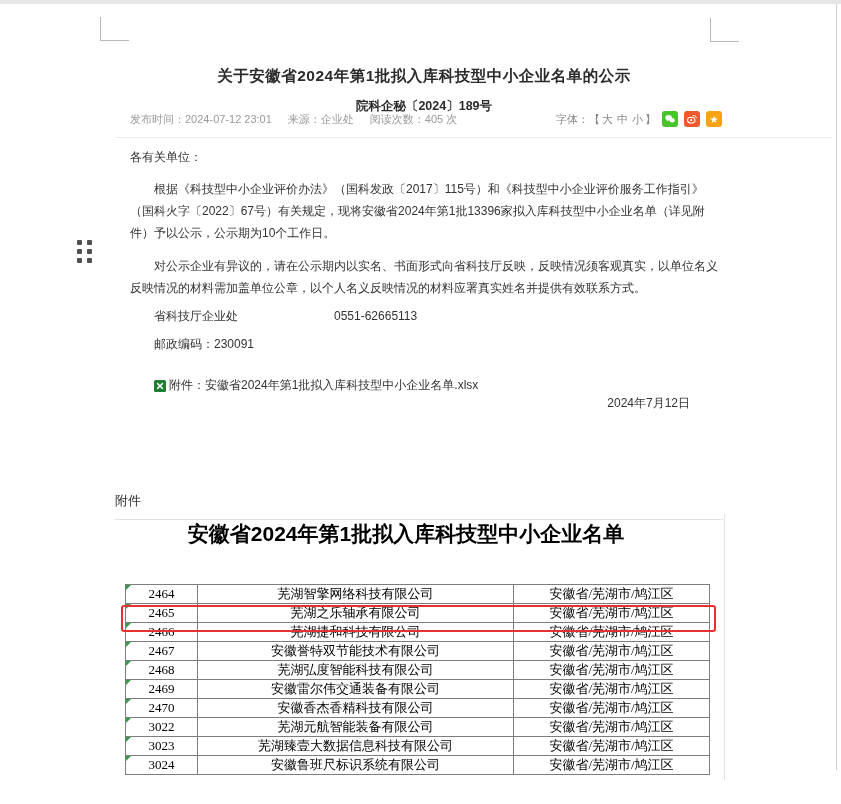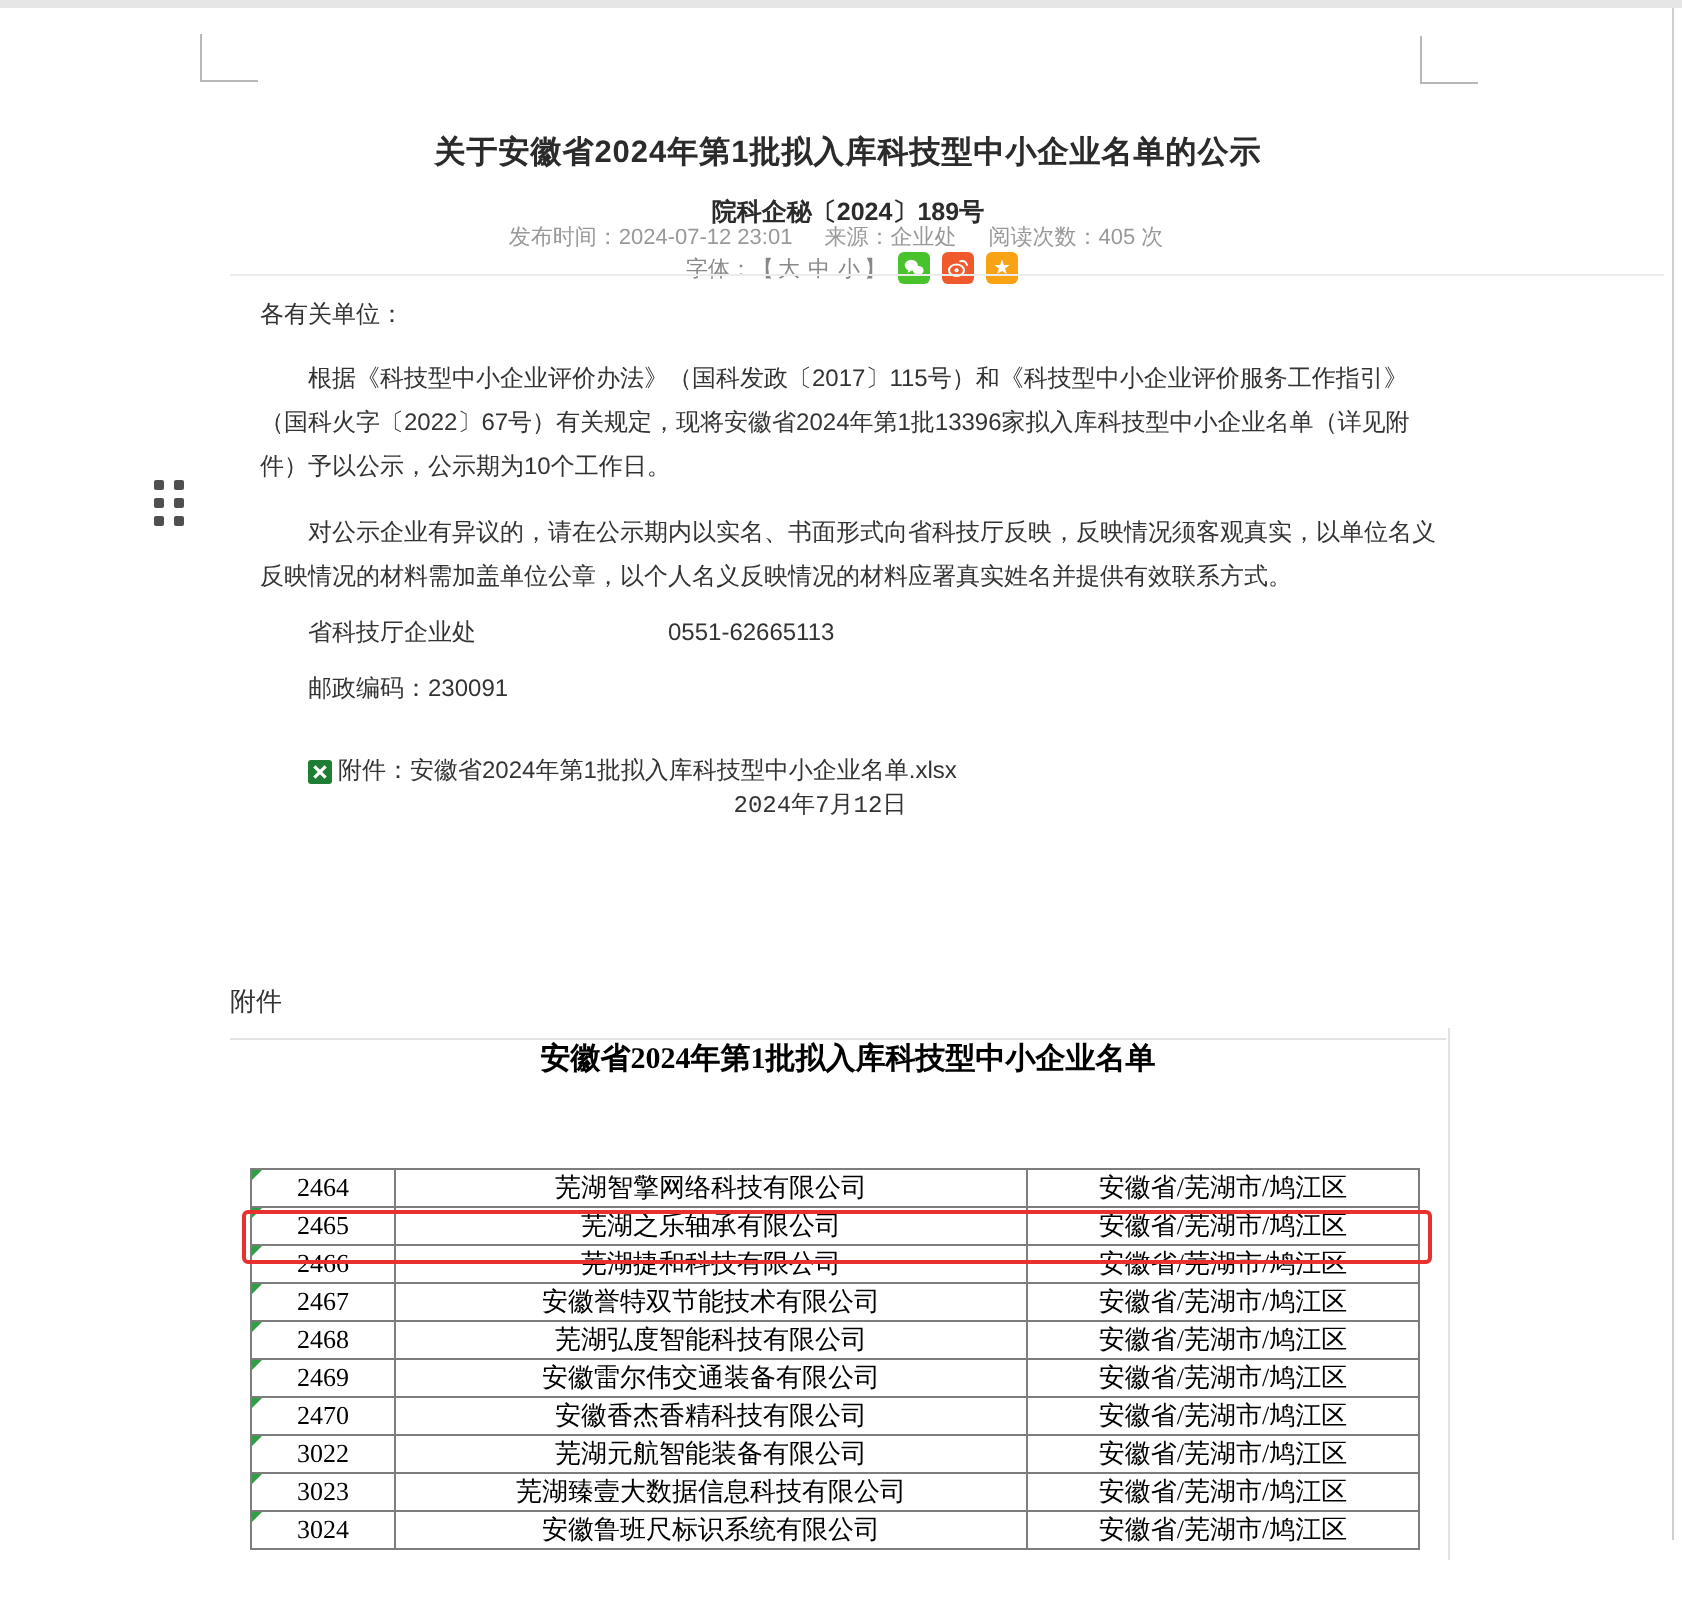--- a/index.html
+++ b/index.html
@@ -14,51 +14,51 @@
   .corner{position:absolute;width:28px;height:23px;border-left:1px solid #b8b8b8;border-bottom:1px solid #b8b8b8;}
   .corner.left{left:100px;top:17px;}
   .corner.right{left:710px;top:18px;}
 
   
   .doc-title{position:absolute;left:115px;top:56px;width:618px;text-align:center;
     font-size:15.5px;font-weight:bold;color:#2b2b2b;letter-spacing:.5px;}
   .doc-number{position:absolute;left:115px;top:88px;width:618px;text-align:center;
     font-size:12.5px;font-weight:bold;color:#2b2b2b;}
   .meta-row{position:absolute;left:130px;top:111px;width:592px;display:flex;
-    justify-content:space-between;align-items:center;font-size:11px;color:#999;flex-direction:column;}
+    justify-content:space-between;align-items:center;font-size:11px;color:#999;}
   .meta-left span{margin-right:16px;}
   .meta-right{display:flex;align-items:flex-end;color:#888;}
   .font-opt{cursor:pointer;margin:0 2px;}
   .share-icon{width:16px;height:16px;border-radius:3px;margin-left:6px;display:flex;
     align-items:center;justify-content:center;color:#fff;font-size:10px;cursor:pointer;}
   .meta-divider{position:absolute;left:115px;top:137px;width:717px;border-top:1px solid #ececec;}
 
   
   .doc-body{position:absolute;left:130px;top:148px;width:588px;font-size:12px;color:#333;}
   .doc-body p{margin:0;}
   .salutation{line-height:18px;margin-bottom:12px !important;}
   .para{text-indent:2em;line-height:22px;margin-bottom:11px !important;}
   .contact{text-indent:2em;line-height:13px;margin-bottom:15px !important;}
   .attachment-row{margin-top:26px;display:flex;align-items:center;margin-left:24px;}
   .xlsx-icon{width:12px;height:12px;margin-right:3px;flex:0 0 auto;}
   .attachment-link{color:#333;cursor:pointer;}
-  .doc-date{margin-top:32px;text-align:center;padding-right:28px;line-height:18px;font-family:Liberation Mono, monospace;}
+  .doc-date{margin-top:32px;text-align:right;padding-right:28px;line-height:18px;}
 
   
   .drag-dots{position:absolute;left:77px;top:240px;display:grid;
     grid-template-columns:repeat(2,5px);grid-auto-rows:5px;gap:4px 5px;cursor:grab;}
   .drag-dots i{background:#4f4f4f;border-radius:1px;display:block;}
 
   
   .att-header{position:absolute;left:115px;top:492px;width:608px;font-size:13px;color:#333;
     padding-bottom:9px;border-bottom:1px solid #e3e3e3;}
   .att-preview{position:absolute;left:115px;top:514px;width:609px;height:266px;
     border-right:1px solid #e2e2e2;}
-  .att-title{position:absolute;left:132px;top:520px;width:584px;text-align:center;
-    font-family:Liberation Serif, serif;font-size:15px;font-weight:bold;color:#000;}
+  .att-title{position:absolute;left:114px;top:520px;width:584px;text-align:center;
+    font-family:Liberation Sans, sans-serif;font-size:21px;font-weight:bold;color:#000;}
   .att-table{position:absolute;left:125px;top:584px;width:584px;border-collapse:collapse;
     table-layout:fixed;font-family:"Liberation Serif","DejaVu Serif",serif;font-size:13px;color:#000;}
   .att-table td{border:1px solid #7d7d7d;height:17.7px;text-align:center;padding:0;
     position:relative;overflow:hidden;white-space:nowrap;}
   .col-no{width:72px;}
   .col-name{width:316px;}
   .col-region{width:196px;}
   .num-cell::before{content:"";position:absolute;top:0;left:0;width:0;height:0;
     border-top:5px solid #2f9e44;border-right:5px solid transparent;}
   .highlight-box{position:absolute;left:121px;top:605px;width:591px;height:23px;

